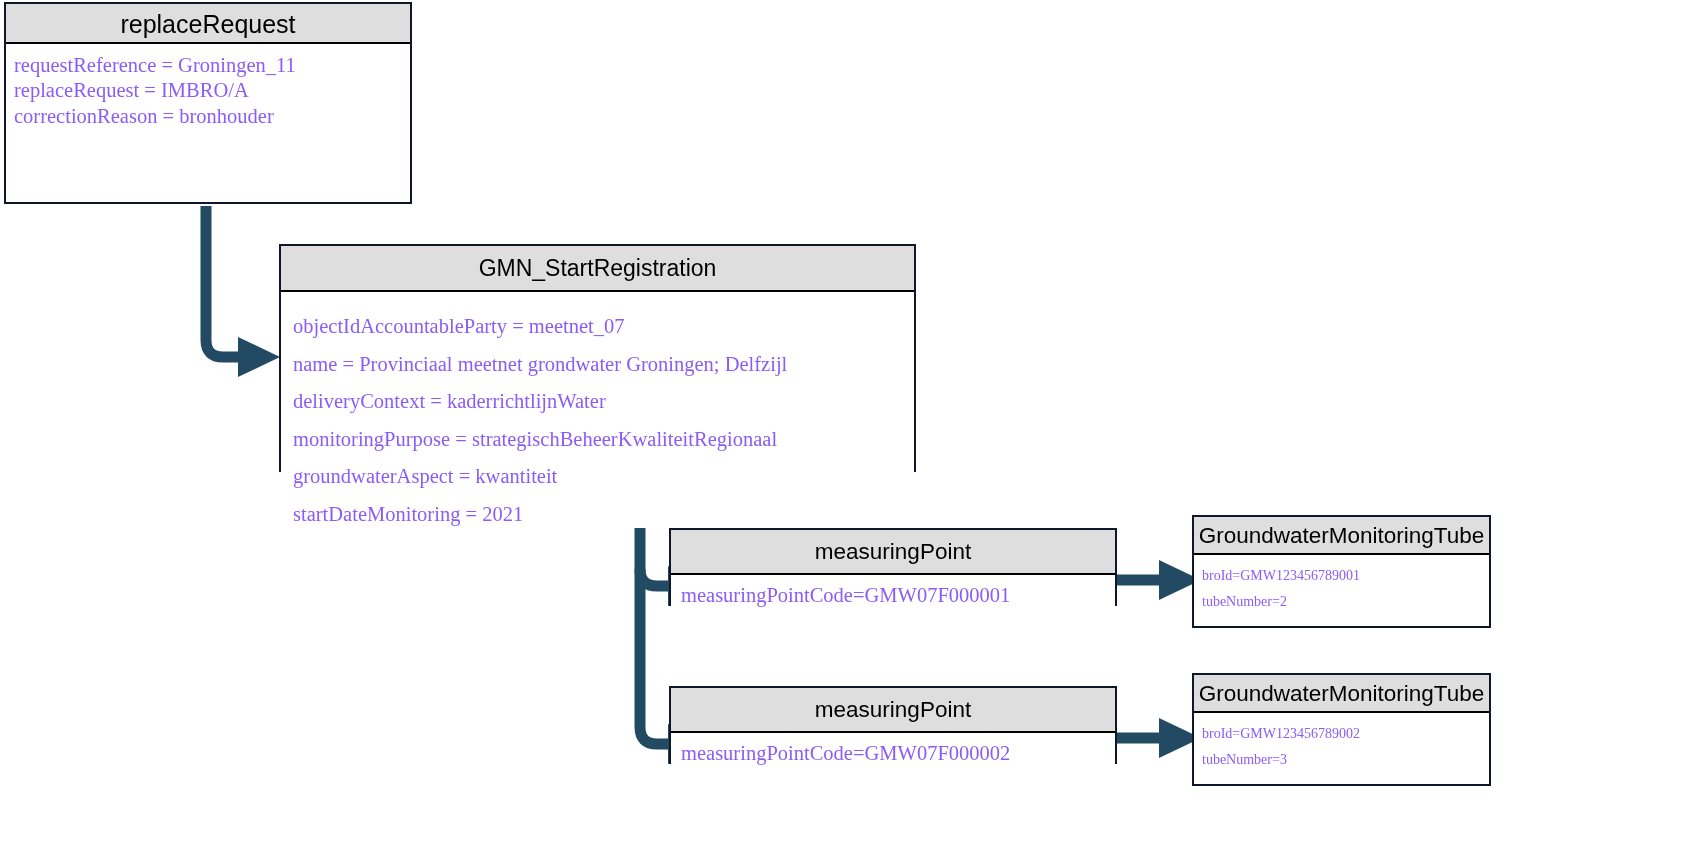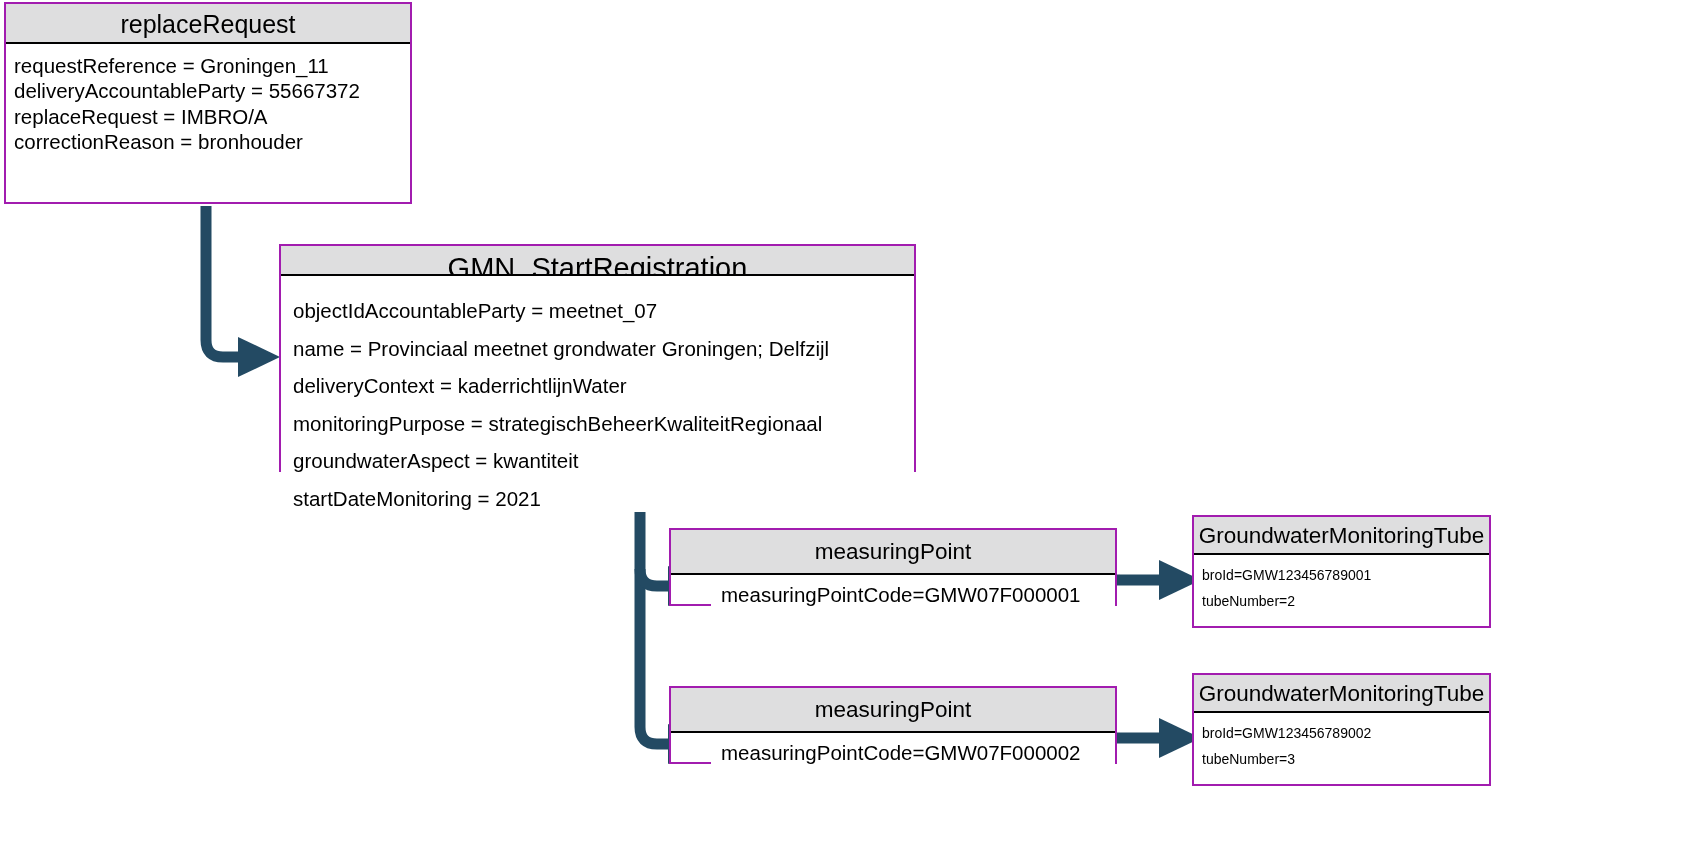--- a/index.html
+++ b/index.html
@@ -17,59 +17,60 @@
     width: 1686px;
     height: 864px;
     background: #ffffff;
     overflow: hidden;
   }
 
   
   .box {
     position: absolute;
     box-sizing: border-box;
-    border: 2px solid #a21caf;
+    border: 2px solid #0f172a;
     background: #ffffff;
   }
   .box-header {
     box-sizing: border-box;
     background: #dededf;
     border-bottom: 2px solid #000000;
     text-align: center;
     color: #000000;
     white-space: nowrap;
     overflow: hidden;
   }
   .box-body {
     box-sizing: border-box;
     background: #ffffff;
     color: #000000;
   }
   .attr {
     white-space: nowrap;
-    color: #000000;
+    color: #8b5cf6;
+    font-family: Liberation Serif, serif;
   }
 
   
   
   #box-replace-request { left: 4px; top: 2px; width: 408px; height: 202px; }
   #box-replace-request .box-header { height: 40px; line-height: 40px; font-size: 25px; }
   #box-replace-request .box-body { padding: 9px 8px 0 8px; }
   #box-replace-request .attr { font-size: 20.5px; line-height: 25.4px; }
 
   
   #box-gmn-start { left: 279px; top: 244px; width: 637px; height: 228px; }
-  #box-gmn-start .box-header { height: 30px; line-height: 45px; font-size: 29px; }
+  #box-gmn-start .box-header { height: 46px; line-height: 45px; font-size: 23px; }
   #box-gmn-start .box-body { padding: 10px 12px 0 12px; }
   #box-gmn-start .attr { font-size: 20.5px; line-height: 25.6px; margin-top: 12px; }
 
   
   .mp-box { width: 448px; height: 78px; }
   .mp-box .box-header { height: 45px; line-height: 44px; font-size: 22.5px; }
-  .mp-box .box-body { padding: 7px 10px 0 10px; margin-left: 40px; }
+  .mp-box .box-body { padding: 7px 10px 0 10px; }
   .mp-box .attr { font-size: 20.5px; line-height: 26px; }
   #box-measuring-point-1 { left: 669px; top: 528px; }
   #box-measuring-point-2 { left: 669px; top: 686px; }
 
   
   .gmt-box { width: 299px; height: 113px; }
   .gmt-box .box-header { height: 38px; line-height: 37px; font-size: 22.5px; }
   .gmt-box .box-body { padding: 8px 8px 0 8px; }
   .gmt-box .attr { font-size: 14px; line-height: 25.5px; }
   #box-tube-1 { left: 1192px; top: 515px; }
@@ -119,21 +120,20 @@
 
   <svg class="connector" style="left:1115px; top:713px; width:90px; height:50px;" viewBox="0 0 90 50">
     <path class="conn-path" d="M 2 25 L 48 25"></path>
     <polygon class="conn-head" points="44,5 86,25 44,45"></polygon>
   </svg>
 
   <div class="box" id="box-replace-request">
     <div class="box-header">replaceRequest</div>
     <div class="box-body">
       <div class="attr">requestReference = Groningen_11</div>
-      <div class="attr">deliveryAccountableParty = 55667372</div>
       <div class="attr">replaceRequest = IMBRO/A</div>
       <div class="attr">correctionReason = bronhouder</div>
     </div>
   </div>
 
   <div class="box" id="box-gmn-start">
     <div class="box-header">GMN_StartRegistration</div>
     <div class="box-body">
       <div class="attr">objectIdAccountableParty = meetnet_07</div>
       <div class="attr">name = Provinciaal meetnet grondwater Groningen; Delfzijl</div>

